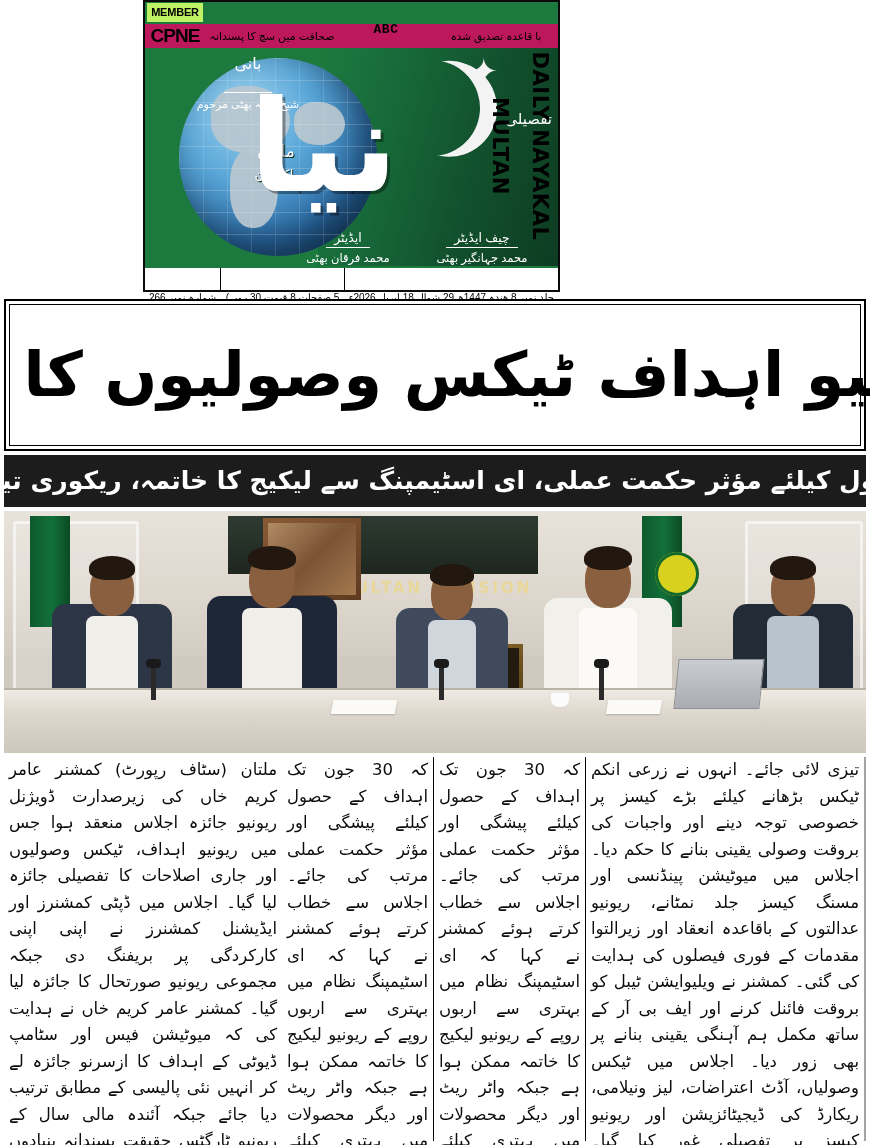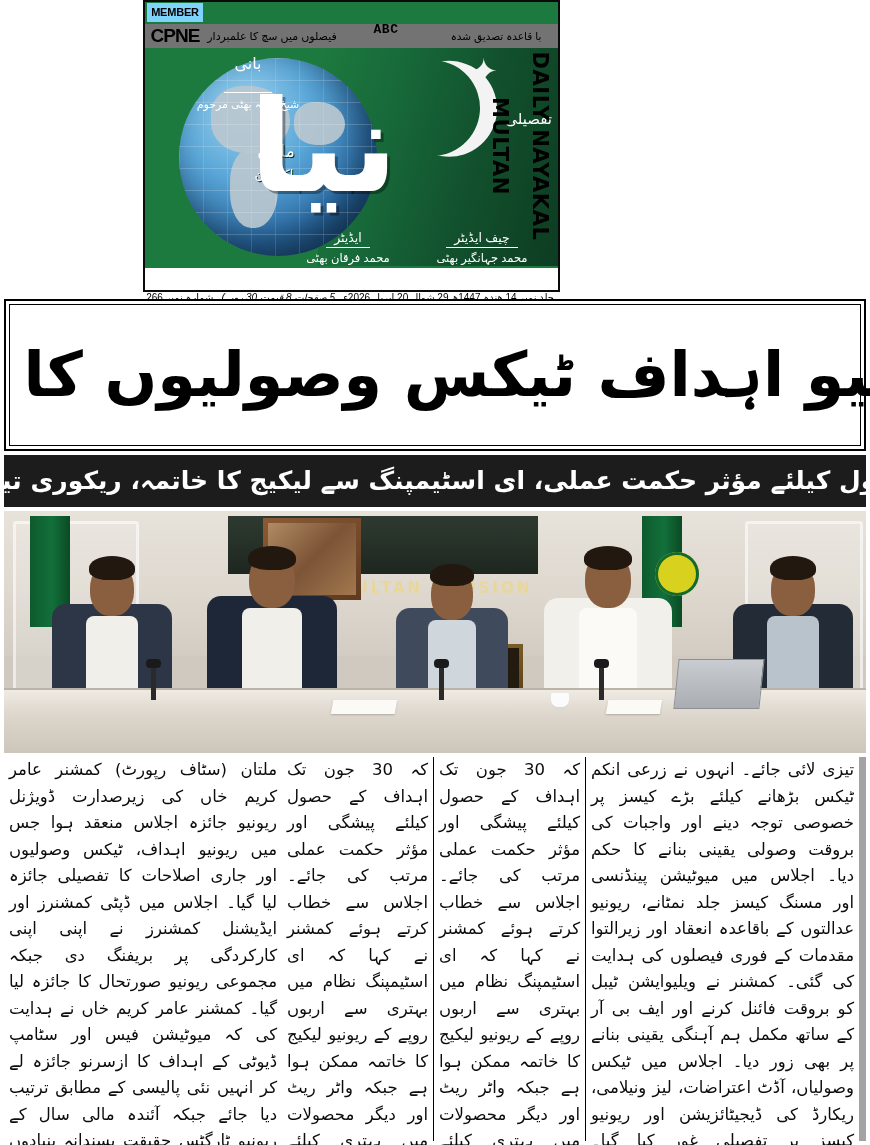--- a/index.html
+++ b/index.html
@@ -7,24 +7,24 @@
        font-family:"Liberation Sans","DejaVu Sans",sans-serif;color:#000;}
 
   
   .masthead{position:absolute;left:143px;top:0;width:417px;height:292px;
             border:2px solid #0a0a0a;box-sizing:border-box;background:#fff;}
   .mh-topbar{position:absolute;left:0;top:0;right:0;height:22px;background:#1d7a3e;
              border-bottom:1px solid #0a0a0a;}
   .mh-email{position:absolute;left:60px;top:1px;right:4px;height:20px;line-height:20px;
             color:#ffffff;font-family:"Liberation Serif","DejaVu Serif",serif;
             font-weight:bold;font-size:12.5px;letter-spacing:.4px;text-align:left;}
-  .mh-member{position:absolute;left:2px;top:1px;width:56px;height:19px;background:#7dd3fc;}
+  .mh-member{position:absolute;left:2px;top:1px;width:56px;height:19px;background:#bef264;}
   .mh-member span{display:block;text-align:center;font-weight:bold;font-size:11px;
                   line-height:19px;color:#000;letter-spacing:-.2px;}
-  .mh-secondbar{position:absolute;left:0;top:22px;right:0;height:24px;background:#737373;
+  .mh-secondbar{position:absolute;left:0;top:22px;right:0;height:24px;background:#be185d;
                 border-bottom:2px solid #1d7a3e;}
   .mh-cpne{position:absolute;left:2px;top:0px;width:56px;height:23px;
            font-weight:bold;font-size:19px;line-height:23px;text-align:center;
            letter-spacing:-1px;color:#000;}
   .mh-slogan{position:absolute;left:62px;top:2px;width:130px;height:20px;
              font-size:11px;line-height:20px;text-align:center;direction:rtl;}
   .mh-abc{position:absolute;left:196px;top:0px;width:90px;text-align:center;
           font-family:Liberation Mono, monospace;color:#000;}
   .mh-abc b{display:block;font-size:13px;line-height:12px;letter-spacing:.5px;}
   .mh-abc i{display:block;font-size:9.5px;font-style:normal;line-height:11px;letter-spacing:.3px;margin-top:47px;}
@@ -66,21 +66,21 @@
   .mh-editor .e2{font-size:11.5px;line-height:16px;margin-top:2px;}
   .mh-multan{position:absolute;left:88px;top:92px;width:86px;direction:rtl;color:#fff;
              font-size:17px;line-height:23px;text-align:center;text-shadow:1px 1px 0 #0b2e1b;}
 
   
   .mh-datebar{position:absolute;left:0;bottom:0;right:0;height:22px;background:#fff;
               border-top:2px solid #1d7a3e;direction:rtl;display:flex;align-items:center;}
   .mh-datebar .cell{font-size:10px;line-height:21px;white-space:nowrap;padding:16px 4px;margin-top:36px;}
   .mh-datebar .sep{width:1px;height:100%;background:#000;}
   .mh-d1{flex:0 0 auto;}
-  .mh-d2{flex:1 1 auto;text-align:center;font-style:italic;}
+  .mh-d2{flex:1 1 auto;text-align:center;}
   .mh-d3{flex:0 0 auto;}
 
   
   .mh-vert{position:absolute;left:520px;top:0;width:40px;height:292px;}
   .mh-vert span{position:absolute;left:-126px;top:126px;width:292px;height:40px;
      transform:rotate(90deg);font-weight:bold;font-size:21px;line-height:40px;
      letter-spacing:.6px;text-align:center;color:#000;
      font-family:"DejaVu Sans",sans-serif;}
 
   
@@ -148,39 +148,39 @@
      background:#fbfbfb;box-shadow:0 2px 0 #ddd8d0;}
 
   
   .body-area{position:absolute;left:4px;top:757px;width:862px;height:384px;
              display:flex;flex-direction:row-reverse;direction:rtl;}
   .col{flex:0 0 auto;box-sizing:border-box;padding:0 5px;
        font-family:"DejaVu Sans",sans-serif;}
   .col.c1{width:278px;}
   .col.c2{width:152px;border-right:1px solid #000;}
   .col.c3{width:152px;border-right:1px solid #000;}
-  .col.c4{width:280px;border-right:7px solid #a3a3a3;}
+  .col.c4{width:280px;border-right:2px solid #a3a3a3;}
   .col p{margin:0;direction:rtl;text-align:justify;text-align-last:justify;
          font-size:16.5px;line-height:26.5px;color:#0b0b0b;word-spacing:1px;}
   .col.c1 p, .col.c4 p{font-size:16.5px;line-height:26.5px;}
 </style>
 </head>
 <body>
 
 <div class="masthead">
 
   <div class="mh-topbar">
     <div class="mh-member">
       <span>MEMBER</span>
     </div>
   </div>
 
   <div class="mh-secondbar">
     <div class="mh-cpne">CPNE</div>
-    <div class="mh-slogan">فیصلوں میں سچ کا علمبردار</div>
+    <div class="mh-slogan">صحافت میں سچ کا پسندانہ</div>
     <div class="mh-abc">
       <b>ABC</b>
       <i>CERTIFIED</i>
     </div>
     <div class="mh-verified">با قاعدہ تصدیق شدہ اشاعت</div>
   </div>
 
   <div class="mh-logo">
     <div class="mh-flagband"></div>
     <div class="mh-crescent"></div>
@@ -211,21 +211,21 @@
       <div class="e1">چیف ایڈیٹر</div>
       <div class="e2">محمد جہانگیر بھٹی</div>
     </div>
     <div class="mh-editor" style="right:150px;bottom:4px;width:120px;">
       <div class="e1">ایڈیٹر</div>
       <div class="e2">محمد فرقان بھٹی</div>
     </div>
   </div>
 
   <div class="mh-datebar">
-    <div class="cell mh-d1">جلد نمبر 14  ھندہ 1447ھ  29 شوال  20 اپریل 2026ء</div>
+    <div class="cell mh-d1">جلد نمبر 8  ھندہ 1447ھ  29 شوال  18 اپریل 2026ء</div>
     <div class="sep"></div>
     <div class="cell mh-d2">5 صفحات 8 قیمت 30 روپے)</div>
     <div class="sep"></div>
     <div class="cell mh-d3">شمارہ نمبر 266</div>
   </div>
 </div>
 
 <div class="mh-vert">
   <span>DAILY NAYAKAL MULTAN</span>
 </div>

